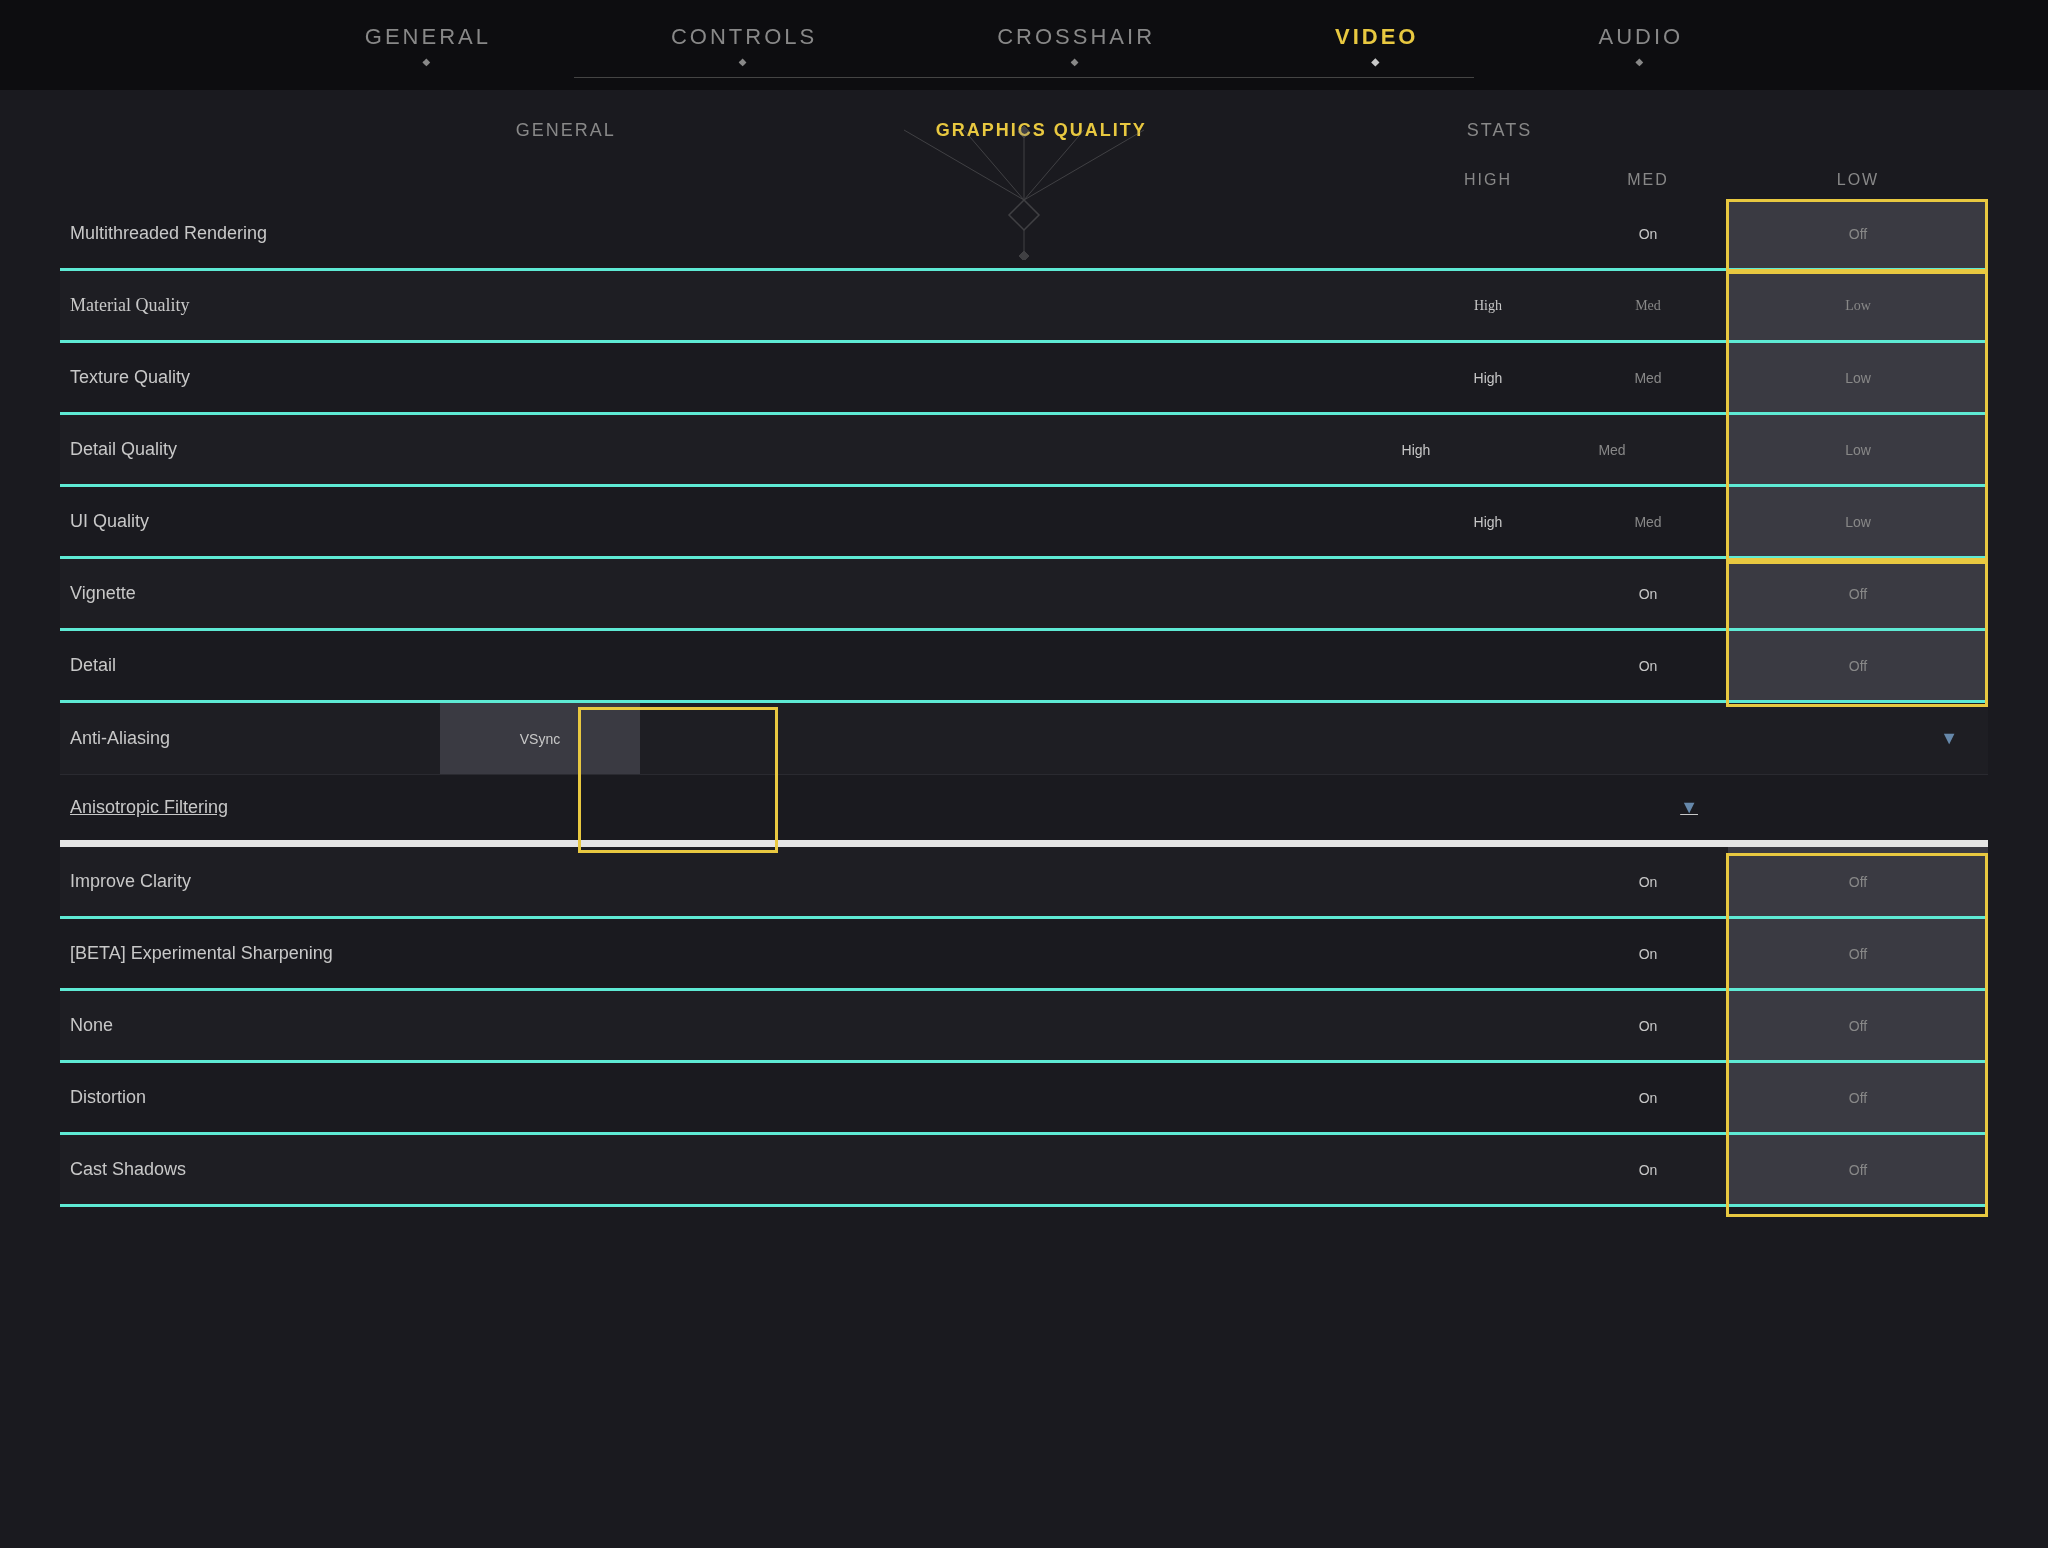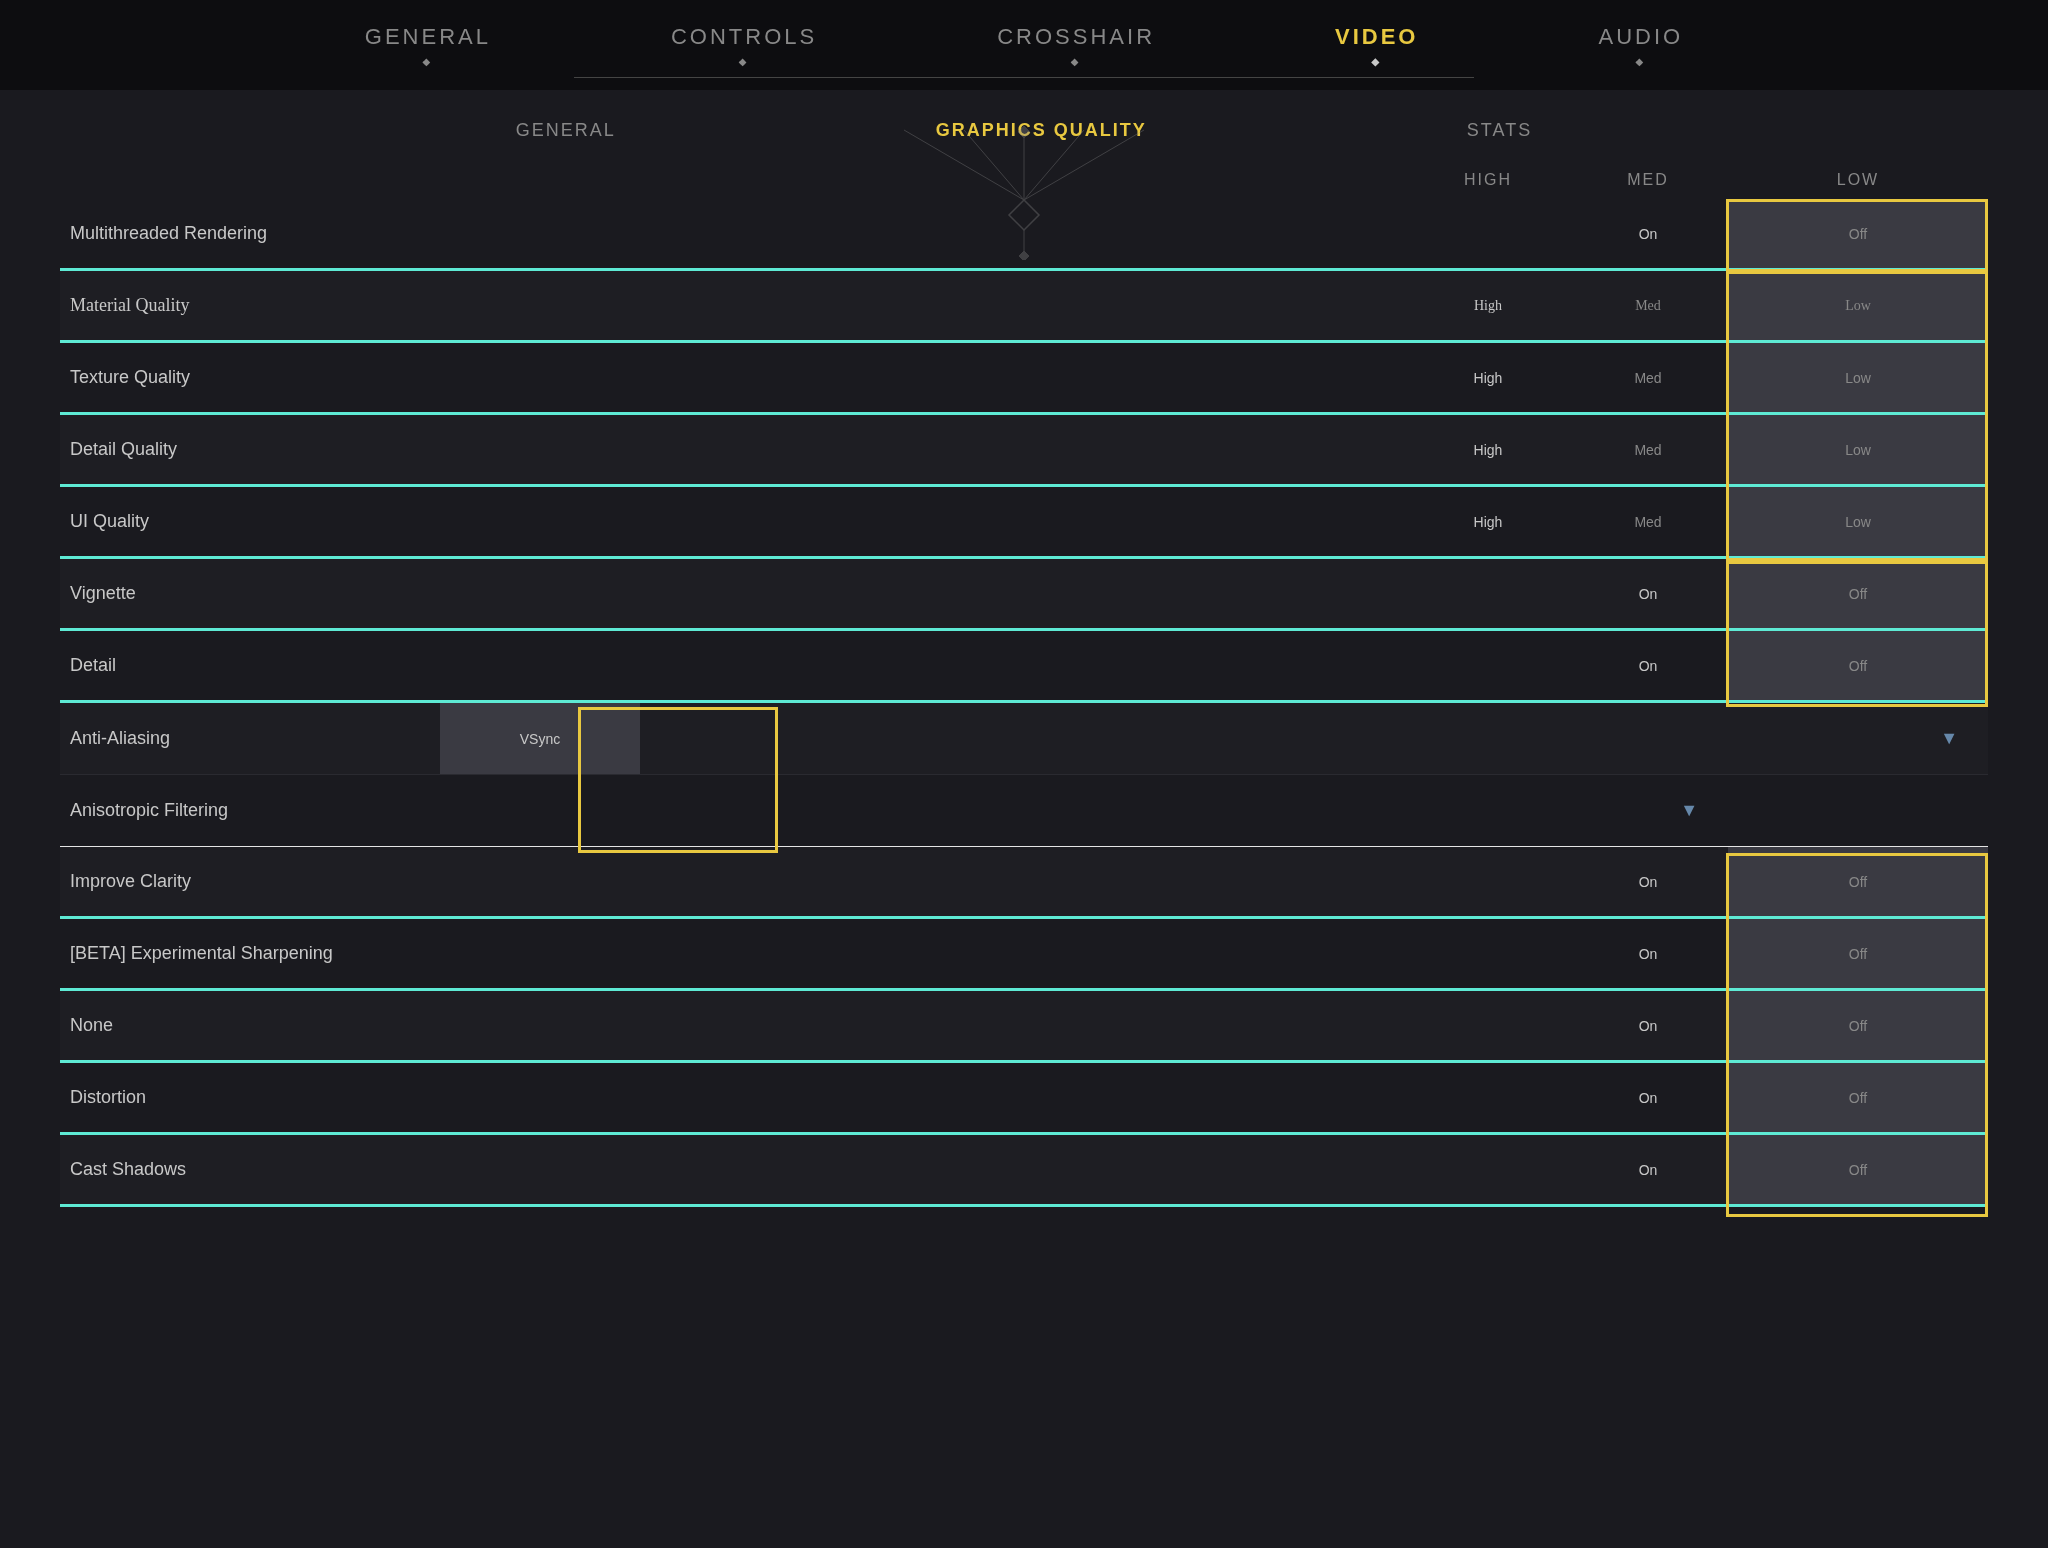--- a/index.html
+++ b/index.html
@@ -247,21 +247,21 @@
   </div>
 
   <div class="settings-row" style="grid-template-columns: 380px 1fr 160px 160px 260px;">
     <div class="setting-label">Texture Quality</div>
     <div></div>
     <div class="setting-col active-val" style="cursor:pointer;">High</div>
     <div class="setting-col" style="cursor:pointer;">Med</div>
     <div class="setting-col" style="cursor:pointer; background:#3a3a42; height:100%; display:flex; align-items:center; justify-content:center;">Low</div>
   </div>
 
-  <div class="settings-row" style="grid-template-columns: 380px 1fr 160px 160px 260px;">
+  <div class="settings-row" style="grid-template-columns: 380px 1fr 160px 160px 260px; gap: 36px;">
     <div class="setting-label">Detail Quality</div>
     <div></div>
     <div class="setting-col active-val" style="cursor:pointer;">High</div>
     <div class="setting-col" style="cursor:pointer;">Med</div>
     <div class="setting-col" style="cursor:pointer; background:#3a3a42; height:100%; display:flex; align-items:center; justify-content:center;">Low</div>
   </div>
 
   <div class="settings-row" style="grid-template-columns: 380px 1fr 160px 160px 260px;">
     <div class="setting-label">UI Quality</div>
     <div></div>
@@ -286,21 +286,21 @@
     <div class="setting-col" style="cursor:pointer; background:#3a3a42; height:100%; display:flex; align-items:center; justify-content:center;">Off</div>
   </div>
 
   <div class="settings-row" style="grid-template-columns: 380px 200px 1fr 260px; border-bottom: 1px solid #2a2a30;">
     <div class="setting-label">Anti-Aliasing</div>
     <div class="setting-col active-val" style="cursor:pointer; background:#3a3a42; height:100%; display:flex; align-items:center; justify-content:center;">VSync</div>
     <div></div>
     <div class="dropdown-arrow" style="cursor:pointer; display:flex; align-items:center; justify-content:flex-end; padding-right:30px;">▼</div>
   </div>
 
-  <div class="settings-row" style="grid-template-columns: 380px 200px 1fr 260px; border-bottom: 1px solid #e5e5e5;">
+  <div class="settings-row" style="grid-template-columns: 380px 200px 1fr 260px; border-bottom: 7px solid #e5e5e5; text-decoration: underline;">
     <div class="setting-label">Anisotropic Filtering</div>
     <div></div>
     <div class="dropdown-arrow" style="cursor:pointer; display:flex; align-items:center; justify-content:flex-end; padding-right:30px;">▼</div>
   </div>
 
   <div class="settings-row" style="grid-template-columns: 380px 1fr 160px 160px 260px;">
     <div class="setting-label">Improve Clarity</div>
     <div></div>
     <div class="setting-col"></div>
     <div class="setting-col active-val" style="cursor:pointer;">On</div>

